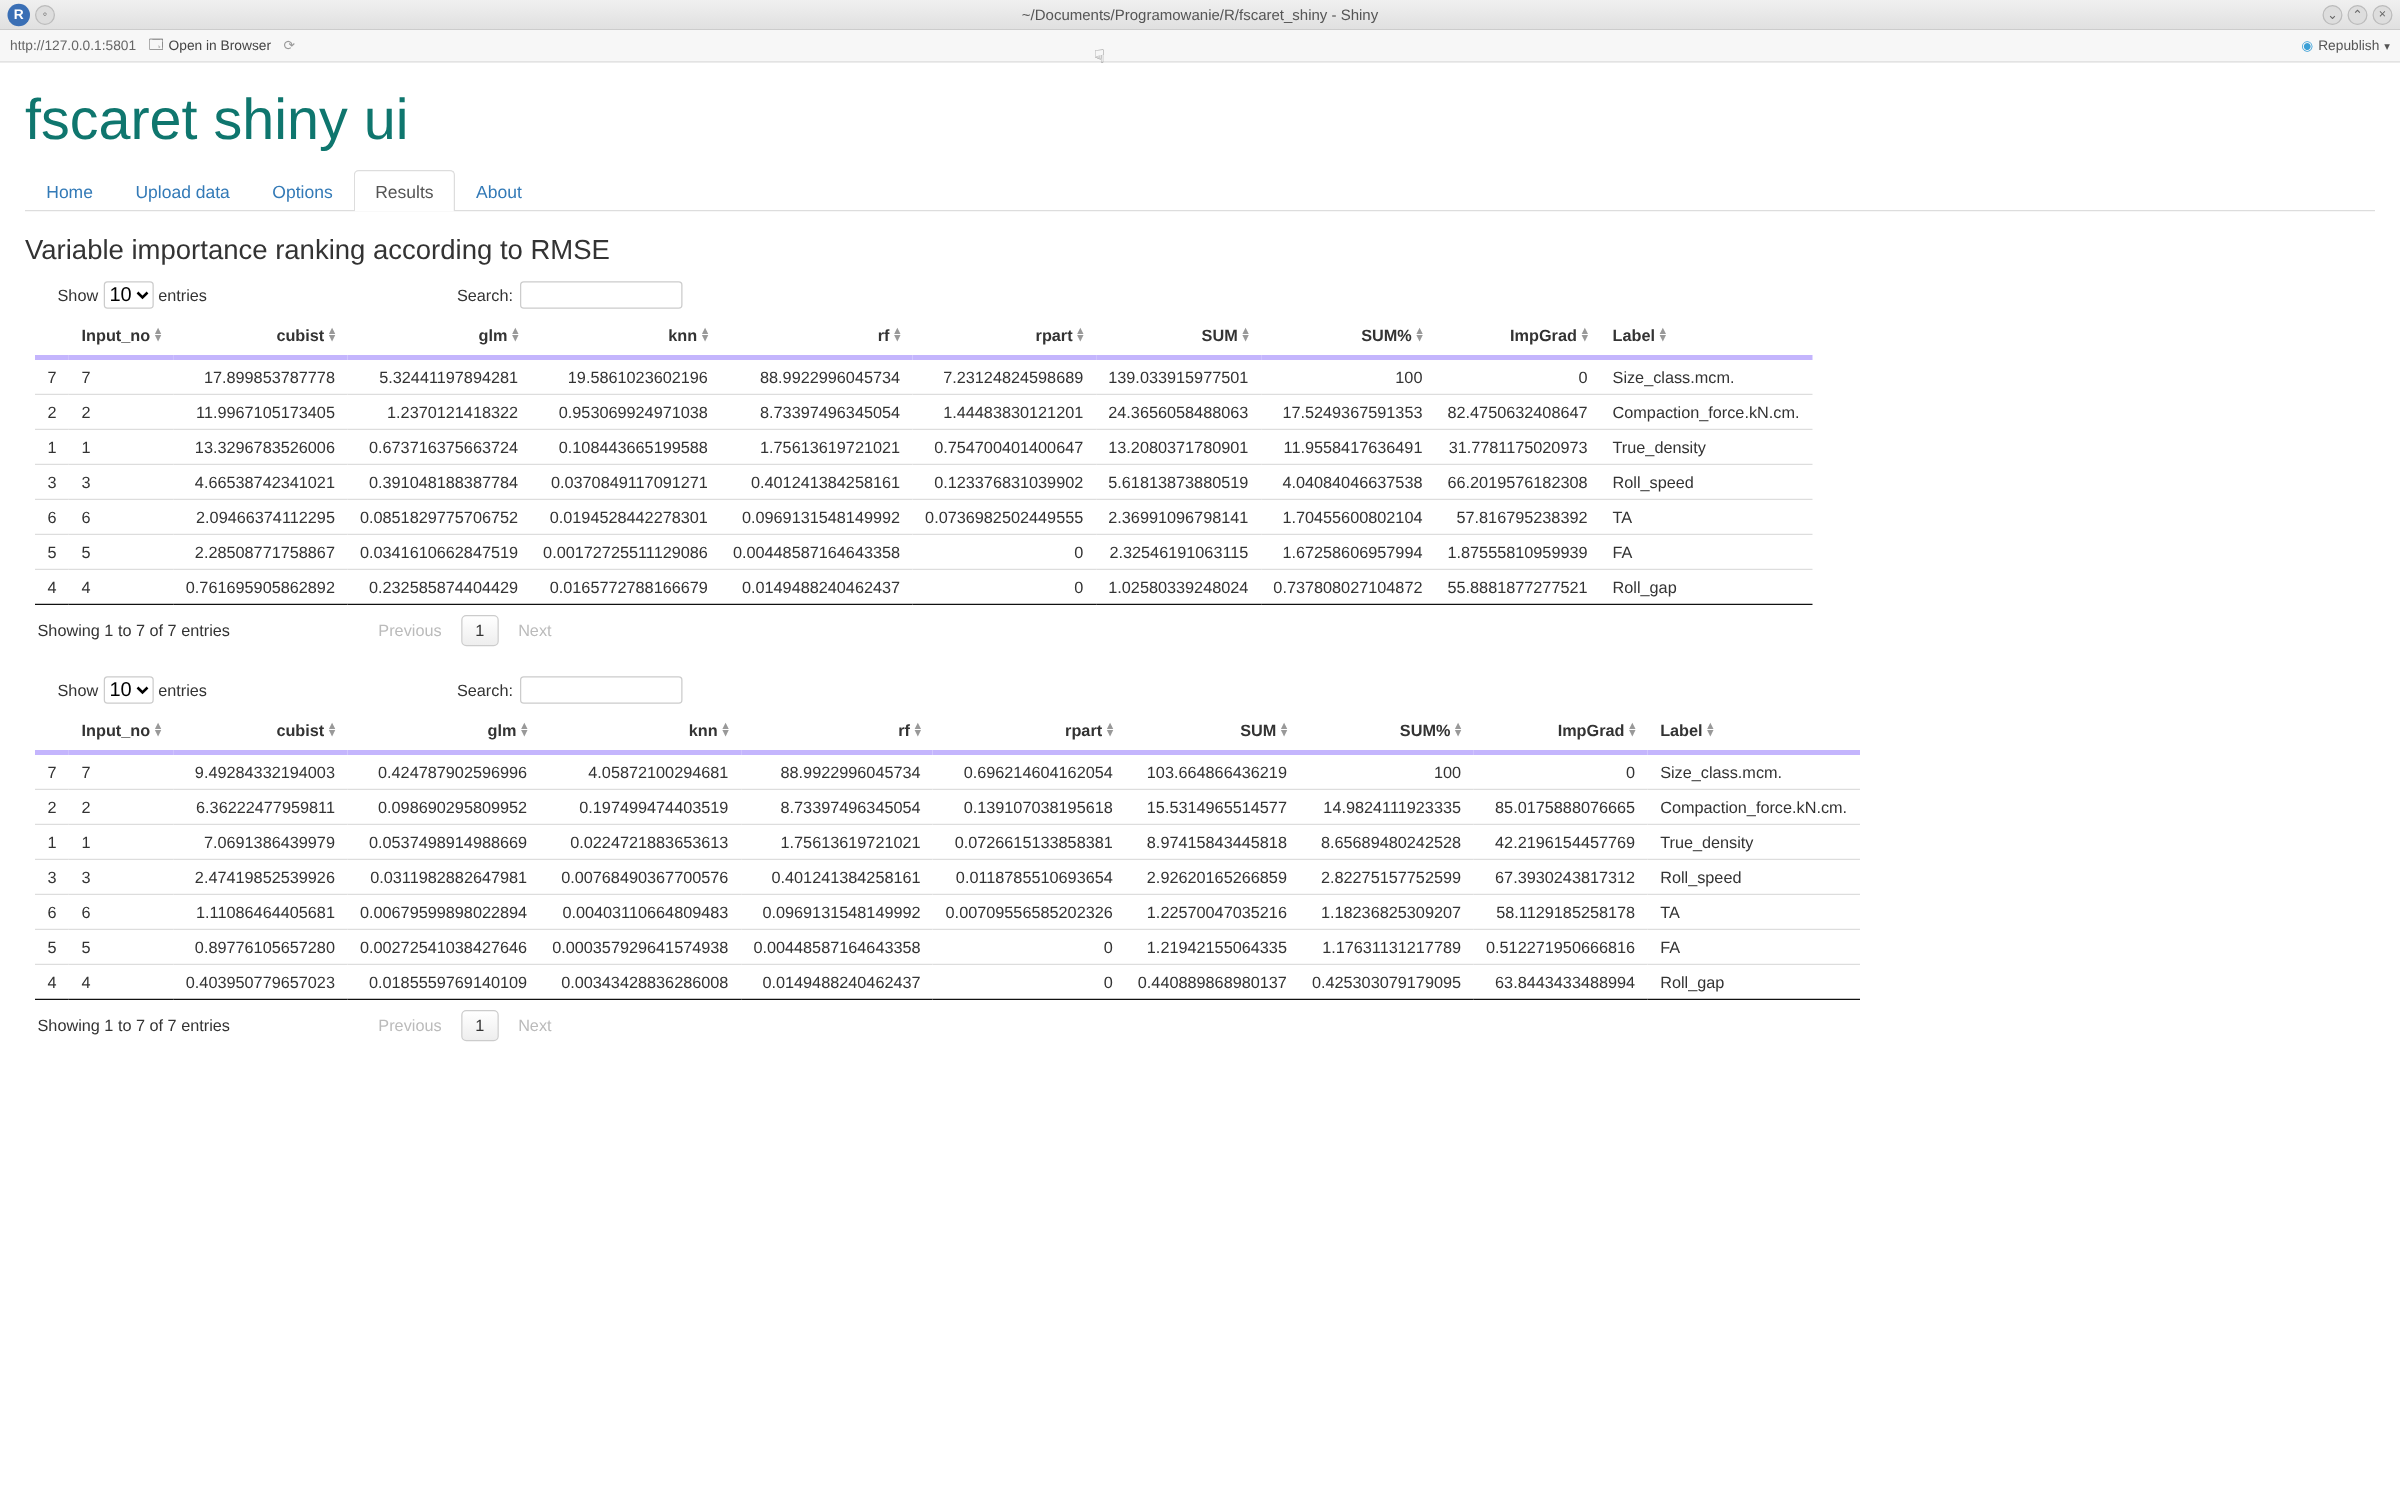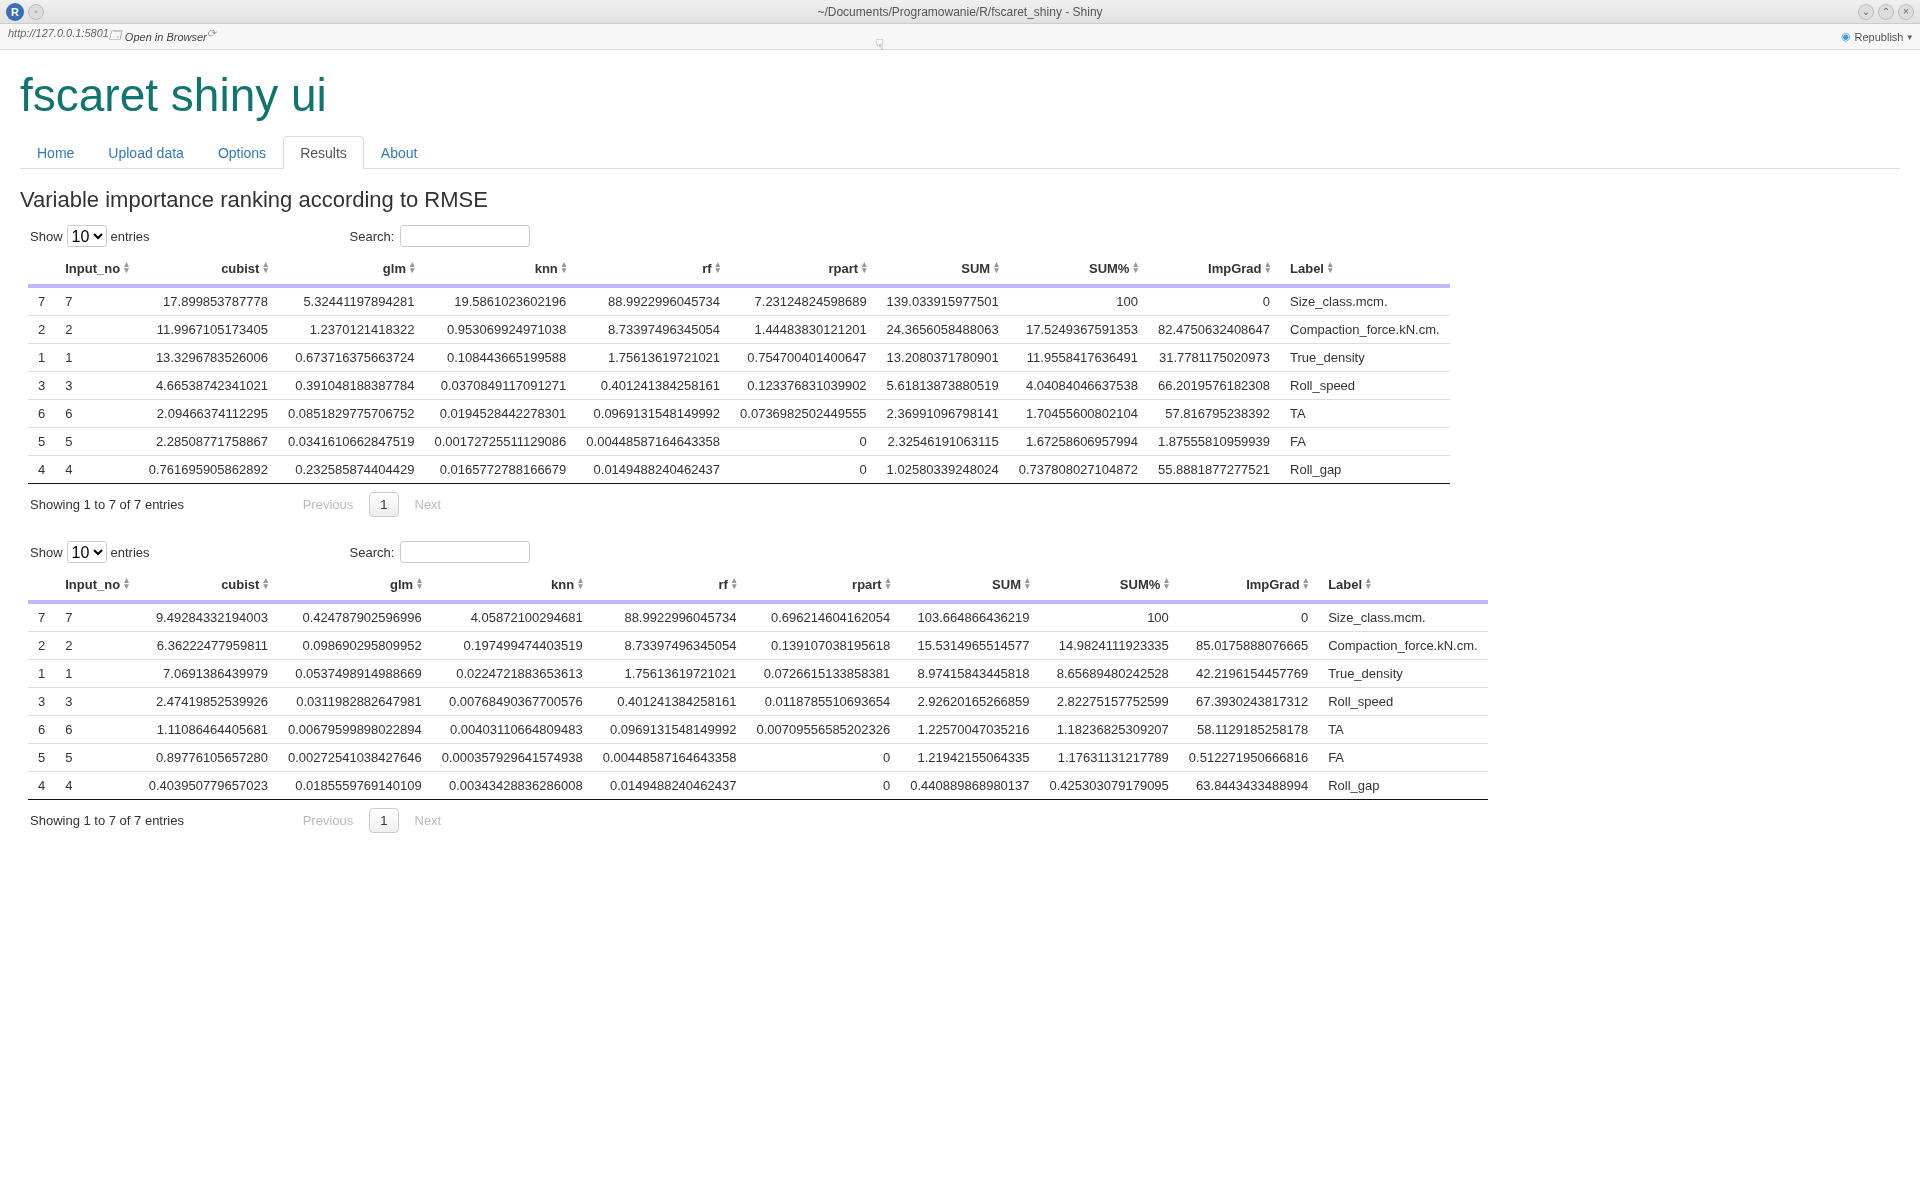--- a/index.html
+++ b/index.html
@@ -31,21 +31,21 @@
     height: 26px;
     background: #f7f7f7;
     border-bottom: 1px solid #ddd;
     display: flex;
     align-items: center;
     padding: 0 8px;
     font-size: 11px;
     color: #555;
     justify-content: space-between;
   }
-  .toolbar .left { display:flex; align-items:flex-start; gap:0;font-style:italic;}
+  .toolbar .left { display:flex; align-items:center; gap:10px;}
   .toolbar .url { color:#666; }
   .toolbar .open-browser { color:#444; display:flex; align-items:center; gap:4px;}
   .toolbar .republish { color:#555; display:flex; align-items:center; gap:4px;}
   .content { padding: 10px 20px 40px 20px;}
   h1.page-title { font-size: 46px; font-weight: 500; margin: 8px 0 14px 0; color:#0f766e;}
   .nav-tabs {
     border-bottom: 1px solid #ddd;
     display: flex;
     gap: 0;
     margin-bottom: 18px;
@@ -61,21 +61,21 @@
   }
   .nav-tabs .tab.active {
     color: #555;
     border-color: #ddd #ddd #fff #ddd;
     border-radius: 4px 4px 0 0;
     background: #fff;
   }
   h3.section-title { font-size: 22px; font-weight: 500; margin: 6px 0 12px 0;}
   .dt-controls {
     display:flex; justify-content:flex-start; align-items:flex-start; gap:200px;
-    margin: 4px 0 6px 10px;
+    margin: 4px 0 6px 26px;
     font-size: 13px;
   }
   .dt-length { display:flex; align-items:center; gap:4px;}
   .dt-length select {
     border:1px solid #ccc; background:#fff; height:22px; font-size:16px; border-radius:3px;
   }
   .dt-filter { display:flex; align-items:center; gap:6px;}
   .dt-filter input {
     border:1px solid #ccc; height:22px; width:130px; padding:0 4px; border-radius:3px; background:#fff;
   }

